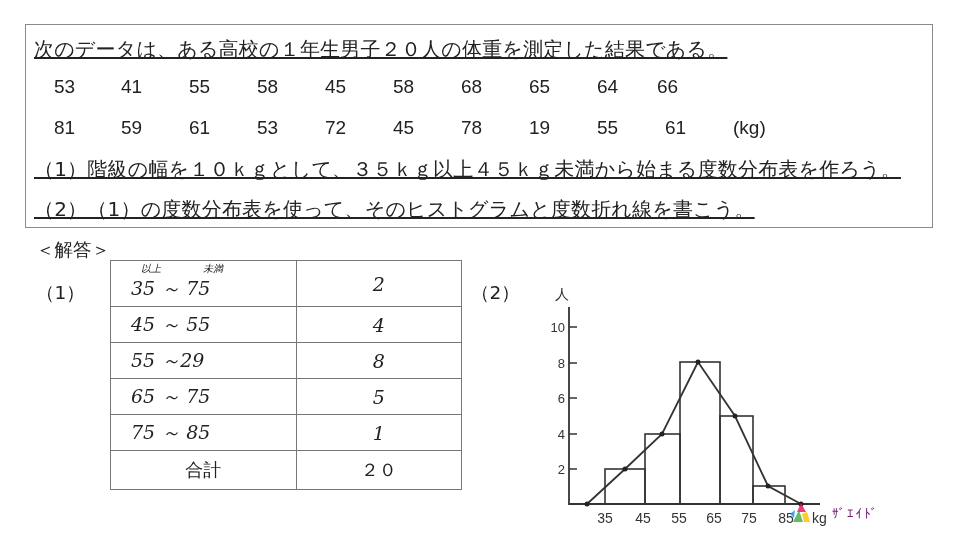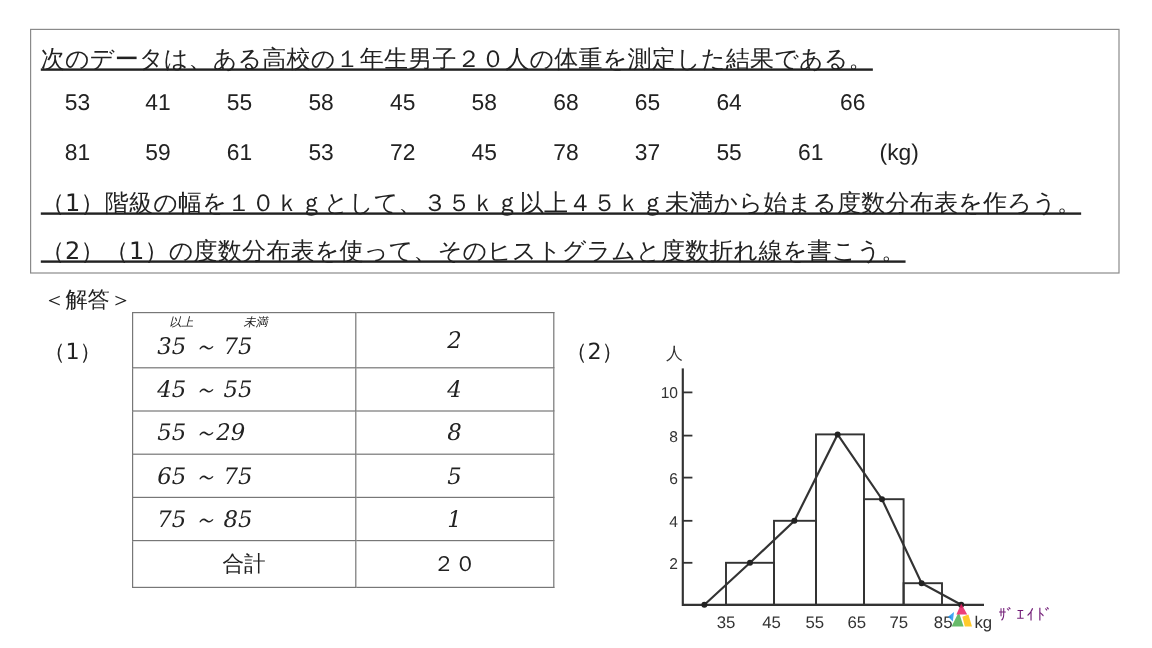--- a/index.html
+++ b/index.html
@@ -40,32 +40,32 @@
 <div>
   <span class="num" style="left:54px; top:76px;">53</span>
   <span class="num" style="left:121px; top:76px;">41</span>
   <span class="num" style="left:189px; top:76px;">55</span>
   <span class="num" style="left:257px; top:76px;">58</span>
   <span class="num" style="left:325px; top:76px;">45</span>
   <span class="num" style="left:393px; top:76px;">58</span>
   <span class="num" style="left:461px; top:76px;">68</span>
   <span class="num" style="left:529px; top:76px;">65</span>
   <span class="num" style="left:597px; top:76px;">64</span>
-  <span class="num" style="left:700px; top:76px;">66</span>
+  <span class="num" style="left:657px; top:76px;">66</span>
 </div>
 
 <div>
   <span class="num" style="left:54px; top:117px;">81</span>
   <span class="num" style="left:121px; top:117px;">59</span>
   <span class="num" style="left:189px; top:117px;">61</span>
   <span class="num" style="left:257px; top:117px;">53</span>
   <span class="num" style="left:325px; top:117px;">72</span>
   <span class="num" style="left:393px; top:117px;">45</span>
   <span class="num" style="left:461px; top:117px;">78</span>
-  <span class="num" style="left:529px; top:117px;">37</span>
+  <span class="num" style="left:529px; top:117px;">19</span>
   <span class="num" style="left:597px; top:117px;">55</span>
   <span class="num" style="left:665px; top:117px;">61</span>
   <span class="num" style="left:733px; top:117px;">(kg)</span>
 </div>
 
 <div class="line" style="left:34px; top:156px;">（1）階級の幅を１０ｋｇとして、３５ｋｇ以上４５ｋｇ未満から始まる度数分布表を作ろう。</div>
 <div class="line" style="left:34px; top:196px;">（2）（1）の度数分布表を使って、そのヒストグラムと度数折れ線を書こう。</div>
 
 <div class="answer-label">＜解答＞</div>
 <div class="part-label" style="left:36px; top:280px;">（1）</div>

